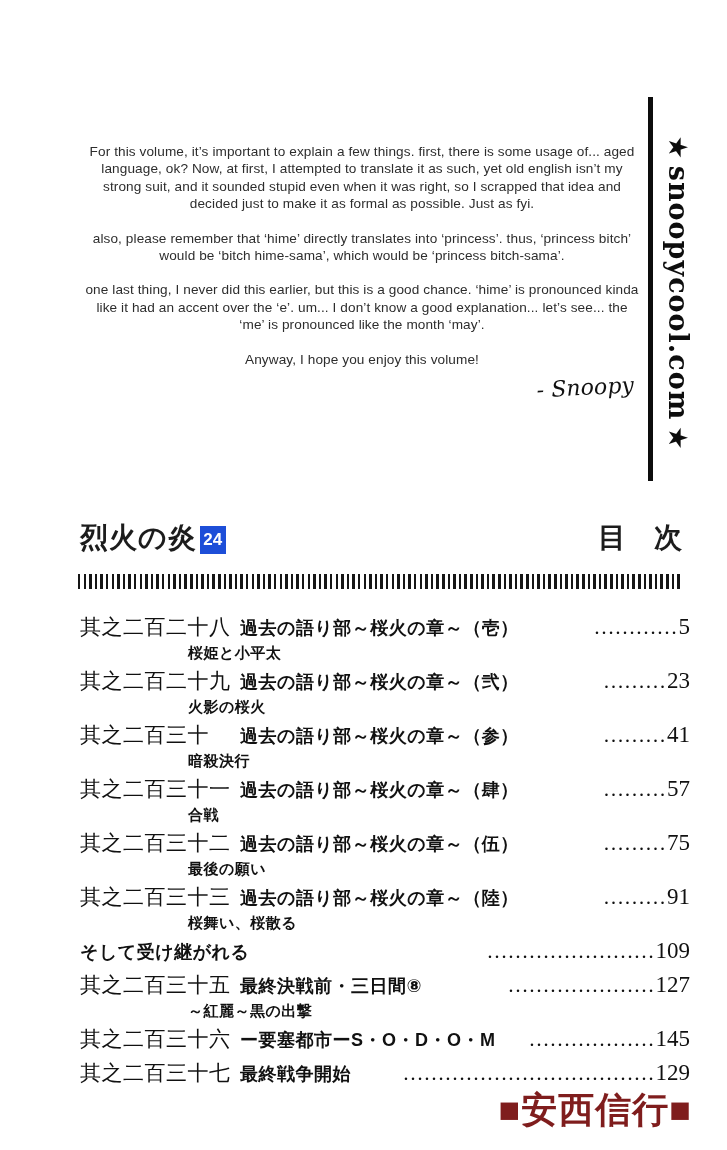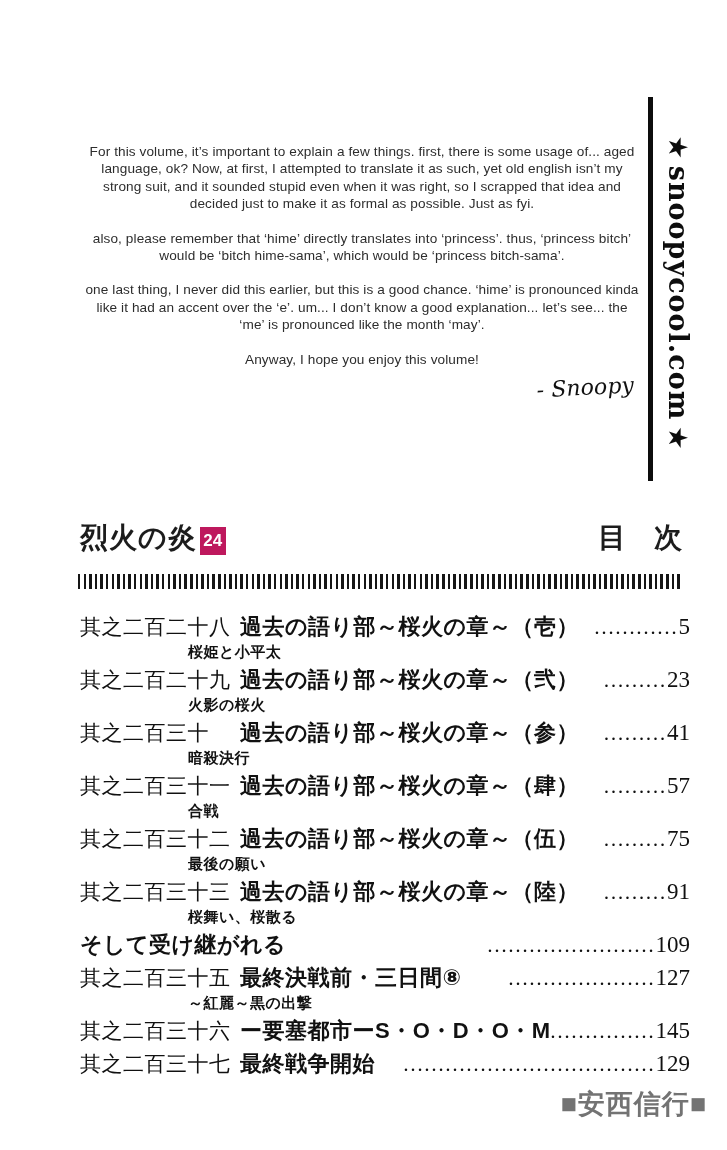--- a/index.html
+++ b/index.html
@@ -30,50 +30,50 @@
   .site-vert {
     position:absolute; left:699px; top:137px; width:312px; height:40px;
     transform:rotate(90deg); transform-origin:0 0;
     display:flex; justify-content:space-between; align-items:center;
     font-family:"DejaVu Serif","Liberation Serif",serif; font-weight:bold;
     font-size:27px; letter-spacing:1px; color:#0d0d0d; white-space:nowrap;
   }
   .site-vert .star { font-size:23px; }
 
   
-  .toc-head { position:absolute; left:80px; top:521px; width:602px; display:flex; align-items:flex-end; }
+  .toc-head { position:absolute; left:80px; top:521px; width:602px; display:flex; align-items:center; }
   .series-title { font-size:28px; font-weight:bold; letter-spacing:1px; line-height:34px; }
   .vol-badge {
-    background:#be185d; color:#ffffff; font-weight:bold; font-size:17px;
+    background:#1d4ed8; color:#ffffff; font-weight:bold; font-size:17px;
     width:26px; height:28px; margin-left:3px; margin-top:3px;
     display:flex; align-items:center; justify-content:center;
   }
   .toc-label { margin-left:auto; display:flex; gap:28px; font-size:28px; font-weight:bold; line-height:34px; }
 
   .divider {
     position:absolute; left:78px; top:574px; width:604px; height:15px;
     background:repeating-linear-gradient(to right,#161616 0px,#161616 2.5px,transparent 2.5px,transparent 5.6px);
   }
 
   
   .toc { position:absolute; left:80px; top:612px; width:610px; color:#111; }
   .toc-row { margin-bottom:3px; }
   .title-line { display:flex; align-items:baseline; line-height:30px; }
   .chapter { flex:none; width:160px; font-size:21px; font-weight:normal; letter-spacing:0.5px; white-space:nowrap; }
-  .ctitle  { font-size:22px; font-weight:bold; white-space:nowrap; letter-spacing:0.5px; }
+  .ctitle  { font-size:18px; font-weight:bold; white-space:nowrap; letter-spacing:0.5px; }
   .dots {
     flex:1; overflow:hidden; white-space:nowrap; text-align:right; direction:rtl;
     font-family:"Liberation Serif","DejaVu Serif",serif; font-size:21px; color:#111;
   }
   .pagenum { flex:none; font-family:"Liberation Serif","DejaVu Serif",serif; font-size:23px; margin-left:1px; }
   .subtitle { margin-left:108px; font-size:15px; font-weight:bold; line-height:20px; letter-spacing:0.5px; }
 
   .author {
-    position:absolute; right:20px; top:1086px;
-    font-size:27px; font-weight:bold; letter-spacing:1px; color:#737373;
+    position:absolute; right:35px; top:1086px;
+    font-size:36px; font-weight:bold; letter-spacing:1px; color:#7f1d1d;
   }
 </style>
 </head>
 <body>
 
 <div class="page">
 
   <div class="note">
     <p>For this volume, it’s important to explain a few things. first, there is some usage of... aged language, ok? Now, at first, I attempted to translate it as such, yet old english isn’t my strong suit, and it sounded stupid even when it was right, so I scrapped that idea and decided just to make it as formal as possible. Just as fyi.</p>
     <p>also, please remember that ‘hime’ directly translates into ‘princess’. thus, ‘princess bitch’ would be ‘bitch hime-sama’, which would be ‘princess bitch-sama’.</p>

